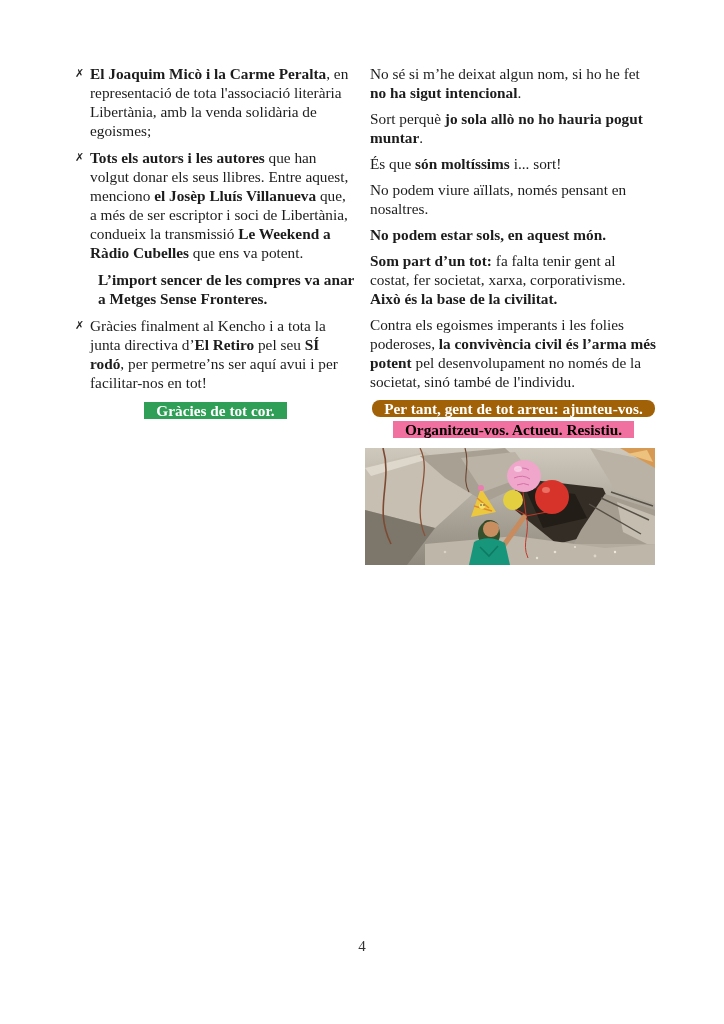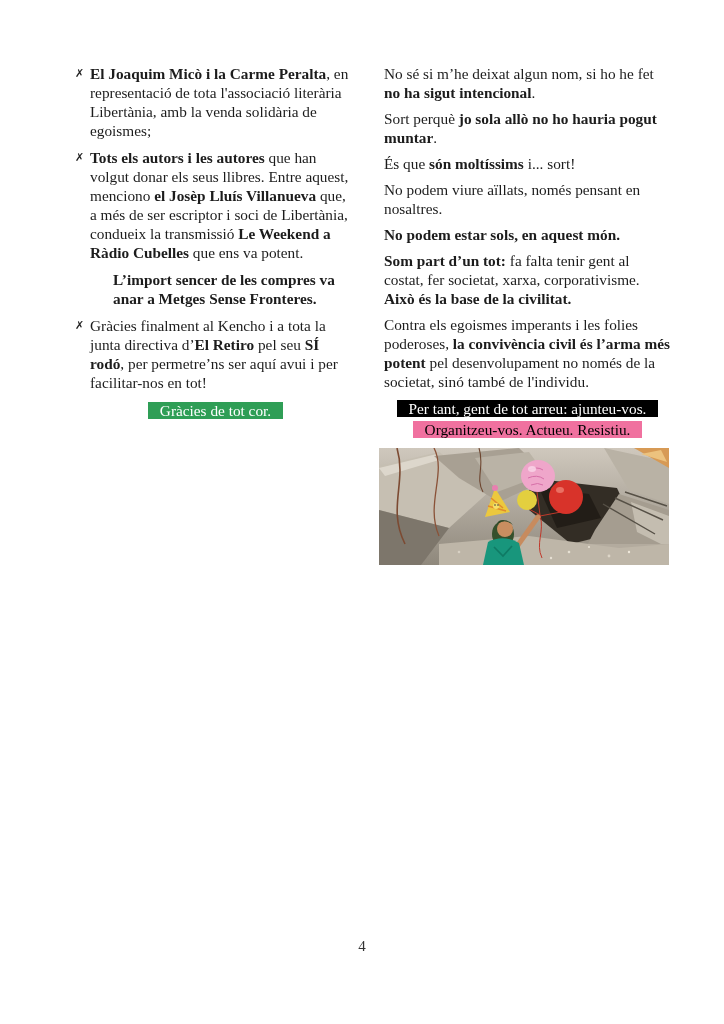--- a/index.html
+++ b/index.html
@@ -10,33 +10,33 @@
     color:#1c1c1c;
     position:relative;
     overflow:hidden;
   }
   .col{
     position:absolute;top:64px;
     font-size:15.3px;line-height:19px;
     text-align:left;
   }
   .col-left{left:75px;width:281px;}
-  .col-right{left:384px;width:287px;}
+  .col-right{left:370px;width:287px;}
   .bullet-item{display:flex;margin:0 0 8px 0;}
   .bullet-item .marker{
     flex:0 0 15px;width:15px;
     font-family:"DejaVu Sans", sans-serif;
     font-weight:bold;font-size:11px;line-height:19px;
   }
   .bullet-item .bt{flex:1 1 auto;}
-  .indent-block{margin:2px 0 8px 38px;font-weight:bold;}
+  .indent-block{margin:2px 0 8px 23px;font-weight:bold;}
   .para{margin:0 0 7px 0;}
   .b{font-weight:bold;}
   .hl-block{text-align:center;margin:4px 0 8px 0;line-height:21px;}
-  .hl{color:#ffffff;font-weight:normal;padding:0 12px;text-align:right;}
+  .hl{color:#ffffff;font-weight:bold;padding:0 12px;text-align:right;}
   .photo{
     margin:6px 0 0 -5px;
     width:290px;height:117px;
     display:block;
   }
   .photo svg{display:block;width:290px;height:117px;}
   .page-number{
     position:absolute;left:0;right:0;top:938px;
     text-align:center;font-size:15px;color:#333;
   }
@@ -65,21 +65,21 @@
 
   <div class="col col-right">
     <div>
         <p class="para"><span>No sé si m’he deixat algun nom, si ho he fet </span><span class="b">no ha sigut intencional</span><span>.</span></p>
         <p class="para"><span>Sort perquè </span><span class="b">jo sola allò no ho hauria pogut muntar</span><span>.</span></p>
         <p class="para"><span>És que </span><span class="b">són moltíssims</span><span> i... sort!</span></p>
         <p class="para"><span>No podem viure aïllats, només pensant en nosaltres.</span></p>
         <p class="para"><span class="b">No podem estar sols, en aquest món.</span></p>
         <p class="para"><span class="b">Som part d’un tot:</span><span> fa falta tenir gent al costat, fer societat, xarxa, corporativisme. </span><span class="b">Això és la base de la civilitat.</span></p>
         <p class="para"><span>Contra els egoismes imperants i les folies poderoses, </span><span class="b">la convivència civil és l’arma més potent</span><span> pel desenvolupament no només de la societat, sinó també de l'individu.</span></p>
-        <div class="hl-block"><span class="hl" style="background: #000000; color: rgb(255, 255, 255);">Per tant, gent de tot arreu: ajunteu-vos.</span><br><span class="hl" style="background: rgb(240, 113, 159); color: #000000;">Organitzeu-vos. Actueu. Resistiu.</span></div>
+        <div class="hl-block"><span class="hl" style="background: #a16207; color: rgb(255, 255, 255); border-radius: 8px;">Per tant, gent de tot arreu: ajunteu-vos.</span><br><span class="hl" style="background: rgb(240, 113, 159); color: #000000;">Organitzeu-vos. Actueu. Resistiu.</span></div>
       </div>
 
     <div class="photo">
       <svg viewBox="0 0 290 117" xmlns="http://www.w3.org/2000/svg">
         <defs>
           <linearGradient id="bgg" x1="0" y1="0" x2="0" y2="1">
             <stop offset="0" stop-color="#cfc8bd"></stop>
             <stop offset="1" stop-color="#8f887c"></stop>
           </linearGradient>
         </defs>

